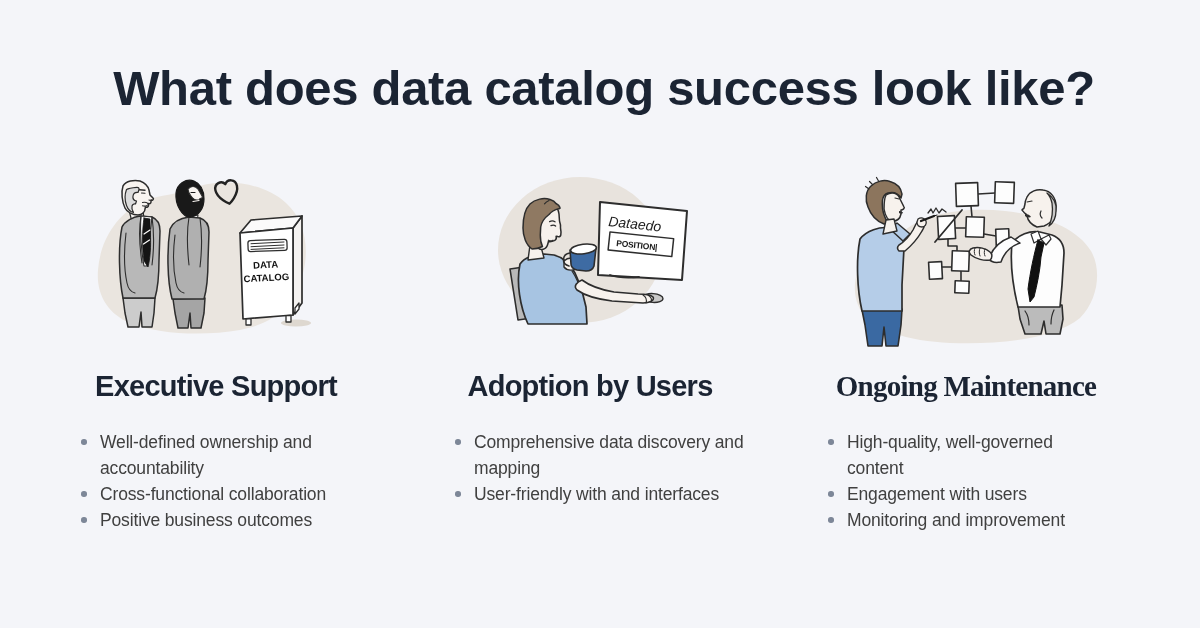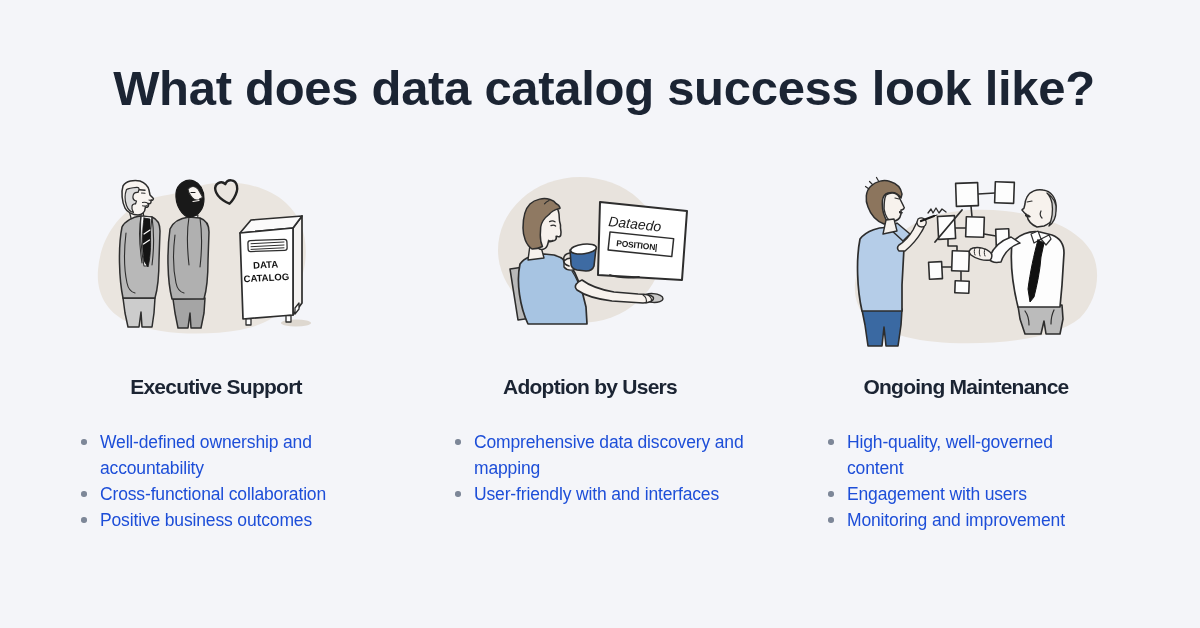--- a/index.html
+++ b/index.html
@@ -10,27 +10,27 @@
   .title {
     position: absolute; top: 64px; left: 0; width: 1200px; padding-left: 8px;
     text-align: center; font-size: 49px; font-weight: bold; line-height: 49px;
     color: #1b2433; letter-spacing: -0.3px; white-space: nowrap;
   }
 
   .col { position: absolute; top: 150px; }
   .col .illo { position: absolute; }
   .col h2 {
     position: absolute; width: 100%; text-align: center;
-    font-size: 21px; font-weight: bold; color: #1b2433; letter-spacing: -0.75px;
+    font-size: 29px; font-weight: bold; color: #1b2433; letter-spacing: -0.75px;
     top: 222px; line-height: 29px; white-space: nowrap;
   }
-  #col3 h2 { left: -6px; width: 290px; }
+  #col3 h2 { left: -6px; width: 290px; font-family: Liberation Serif, serif; }
   .col ul { position: absolute; top: 279px; left: 0; width: 100%; list-style: none; }
   .col li {
-    position: relative; padding-left: 20px; color: #1d4ed8;
+    position: relative; padding-left: 20px; color: #404040;
     font-size: 17.5px; letter-spacing: -0.15px; line-height: 26px; white-space: pre;
   }
   .col li::before {
     content: ""; position: absolute; left: 1px; top: 10px;
     width: 5.5px; height: 5.5px; border-radius: 50%; background: #7d8798;
   }
   #col1 { left: 80px;  width: 272px; }
   #col2 { left: 454px; width: 272px; }
   #col3 { left: 827px; width: 278px; }
 

